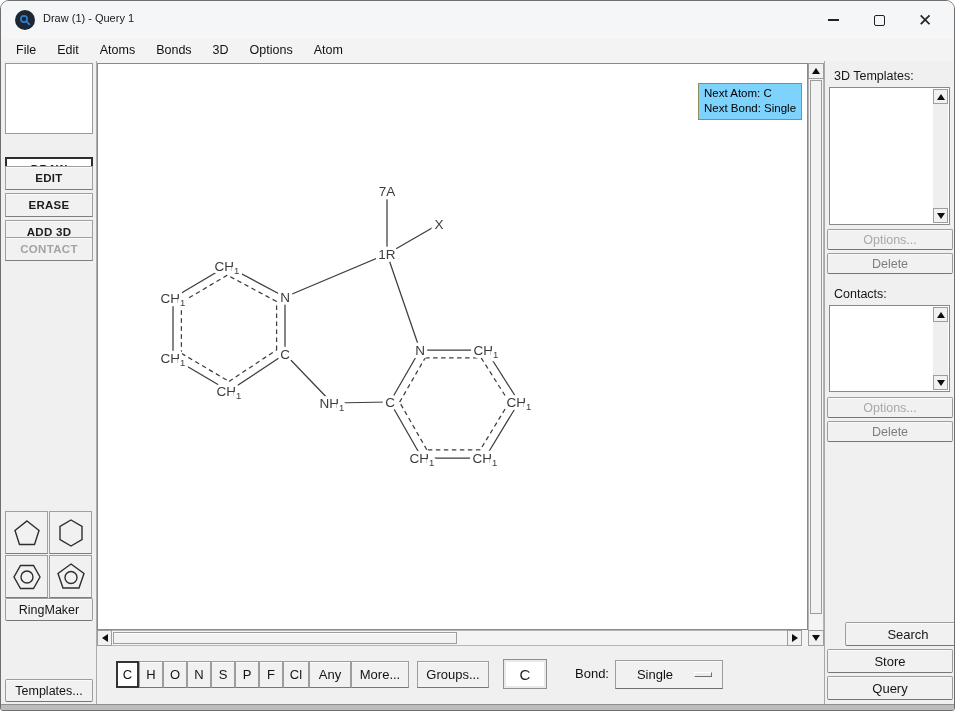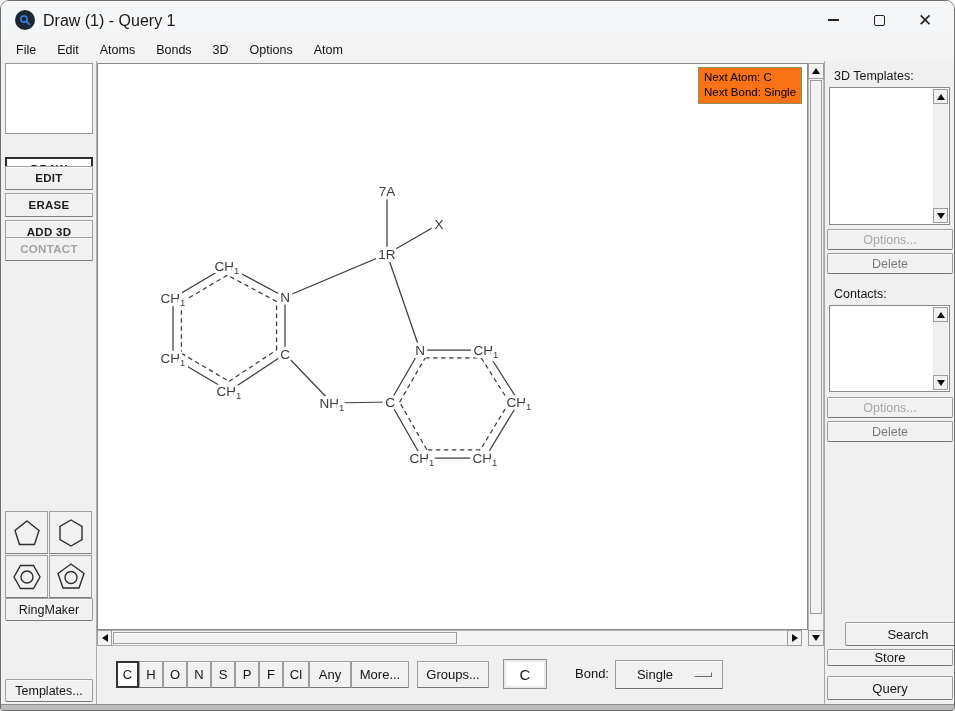--- a/index.html
+++ b/index.html
@@ -7,21 +7,21 @@
   .window {
     position:relative; width:955px; height:711px;
     background:#f3f3f3; border:1px solid #6e6e6e;
     border-radius:9px 9px 3px 3px; overflow:hidden;
   }
   
   .titlebar { position:absolute; left:0; top:0; width:100%; height:38px; background:#f5f6f7; display:flex; align-items:center; }
   .app-icon { position:absolute; left:14px; top:9px; width:20px; height:20px; border-radius:50%;
     background:#1d2733; display:flex; align-items:center; justify-content:center; }
   .app-icon svg { display:block; }
-  .title-text { position:absolute; left:42px; top:11px; font-size:16px; color:#191919; }
+  .title-text { position:absolute; left:42px; top:11px; font-size:11px; color:#191919; }
   .win-controls { position:absolute; right:6px; top:0; height:38px; display:flex; align-items:center; }
   .win-btn { width:46px; height:32px; display:flex; align-items:center; justify-content:center; color:#222; }
   .glyph-min { width:11px; height:1.4px; background:#222; }
   .glyph-max { width:11px; height:11px; border:1.4px solid #222; border-radius:2px; }
   .glyph-close { font-size:17px; line-height:1; color:#222; }
   
   .menubar { position:absolute; left:6px; top:38px; height:22px; display:flex; align-items:center; }
   .menu-item { padding:2px 9px; margin-right:3px; font-size:12.5px; color:#111; }
   
   .btn {
@@ -37,21 +37,21 @@
   .preview-box { position:absolute; left:4px; top:2px; width:88px; height:71px; background:#fff; border:1px solid #9a9a9a; }
   .mode-btn { position:absolute; left:4px; width:88px; height:24px; display:flex; align-items:center; justify-content:center;
     font-size:11.5px; font-weight:700; letter-spacing:.3px; color:#1c1c1c;
     background:#f1f1f1; border:1px solid #a0a0a0; border-bottom-color:#7e7e7e; box-shadow:inset 0 1px 0 #fafafa; }
   .mode-btn.active { background:#ffffff; border:2px solid #2d2d2d; box-shadow:none; }
   .mode-btn.disabled { color:#a3a3a3; }
   .ring-btn { position:absolute; width:43px; height:43px; background:#f1f1f1; border:1px solid #a0a0a0; border-bottom-color:#7e7e7e;
     display:flex; align-items:center; justify-content:center; }
   
   .canvas { position:absolute; left:96px; top:62px; width:711px; height:567px; background:#ffffff; border:1px solid #8a8a8a; }
-  .tooltip { position:absolute; left:600px; top:3px; background:#f97316; border:1px solid #8f8f5e;
+  .tooltip { position:absolute; left:600px; top:19px; background:#7dd3fc; border:1px solid #8f8f5e;
     padding:2px 5px 3px 5px; font-size:11.5px; line-height:15px; color:#000; white-space:nowrap; z-index:5; }
   
   .sb-box { background:#f1f1f1; border:1px solid #9d9d9d; display:flex; align-items:center; justify-content:center; position:absolute; }
   .tri-up { width:0; height:0; border-left:4px solid transparent; border-right:4px solid transparent; border-bottom:6px solid #0d0d0d; }
   .tri-down { width:0; height:0; border-left:4px solid transparent; border-right:4px solid transparent; border-top:6px solid #0d0d0d; }
   .tri-left { width:0; height:0; border-top:4px solid transparent; border-bottom:4px solid transparent; border-right:6px solid #0d0d0d; }
   .tri-right { width:0; height:0; border-top:4px solid transparent; border-bottom:4px solid transparent; border-left:6px solid #0d0d0d; }
   .vscroll { position:absolute; left:807px; top:62px; width:16px; height:583px; background:#f4f4f4; border:1px solid #b5b5b5; }
   .vscroll .thumb { position:absolute; left:1px; top:16px; width:12px; height:534px; background:#f2f2f2; border:1px solid #9d9d9d; }
   .hscroll { position:absolute; left:96px; top:629px; width:705px; height:16px; background:#f4f4f4; border:1px solid #b5b5b5; }
@@ -250,21 +250,21 @@
           </div>
         <div class="sb-box" style="bottom:0; top:auto;">
             <div class="tri-down"></div>
           </div>
       </div>
     </div>
     <div class="btn disabled" style="left:2px; top:336px; width:126px; height:21px;">Options...</div>
     <div class="btn dim" style="left:2px; top:360px; width:126px; height:21px;">Delete</div>
 
     <div class="btn" style="left:20px; top:561px; width:126px; height:24px; font-size:13px;">Search</div>
-    <div class="btn" style="left:2px; top:588px; width:126px; height:17px; font-size:13px;text-align:center;">Store</div>
+    <div class="btn" style="left:2px; top:588px; width:126px; height:24px; font-size:13px;text-align:center;">Store</div>
     <div class="btn" style="left:2px; top:615px; width:126px; height:24px; font-size:13px;">Query</div>
   </div>
 
   <div class="bottom-bar">
     <div id="element-buttons">
         <div class="elem-btn selected" style="left: 19px; width: 23px;">C</div>
         <div class="elem-btn" style="left: 42px; width: 24px;">H</div>
         <div class="elem-btn" style="left: 66px; width: 24px;">O</div>
         <div class="elem-btn" style="left: 90px; width: 24px;">N</div>
         <div class="elem-btn" style="left: 114px; width: 24px;">S</div>

